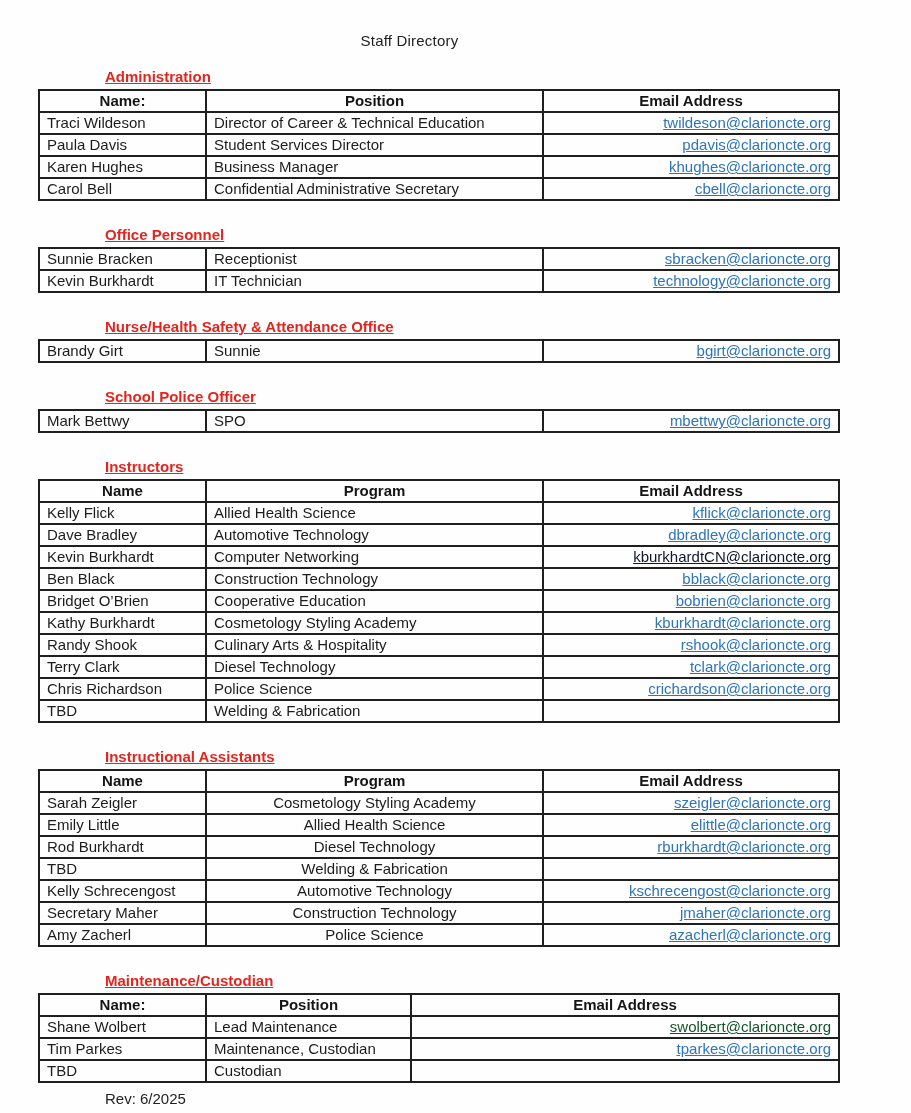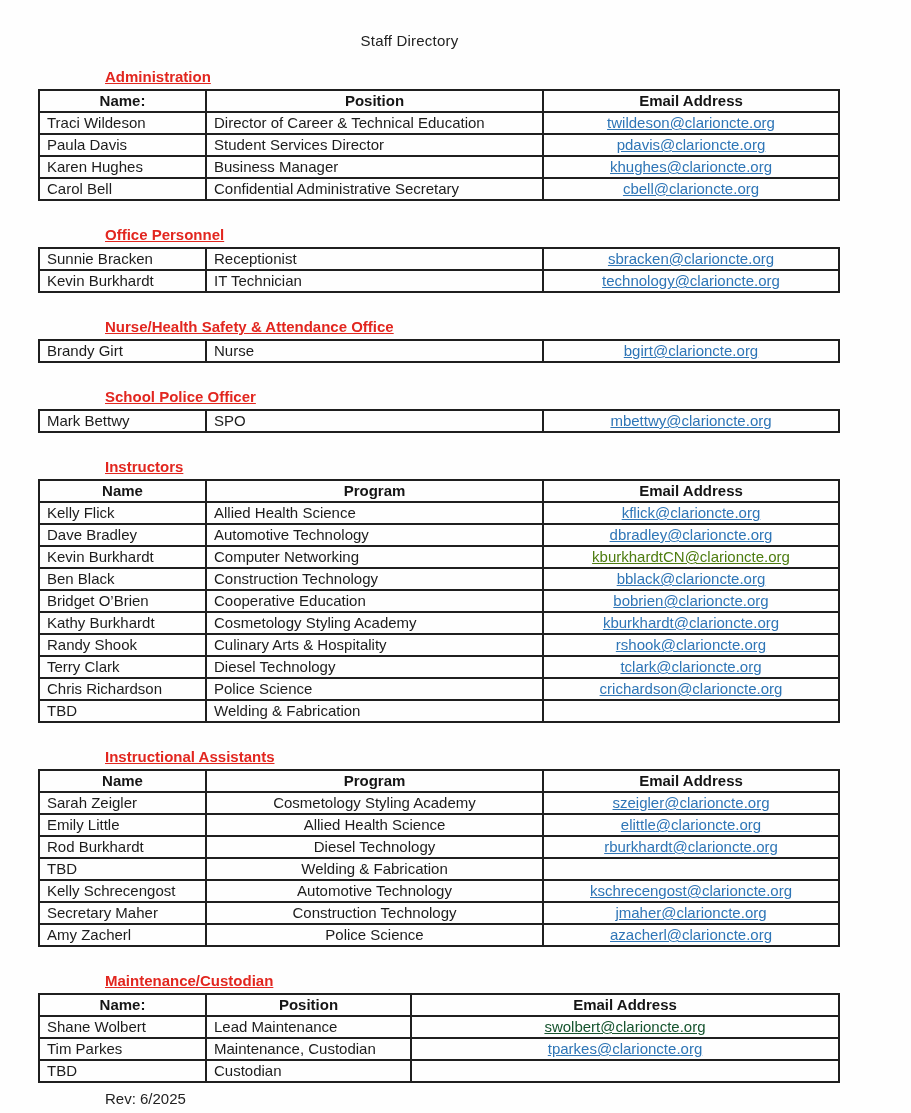--- a/index.html
+++ b/index.html
@@ -42,21 +42,21 @@
     overflow: hidden;
   }
   .dir-table th {
     font-weight: bold;
     text-align: center;
     color: #151515;
   }
   td.cell-name { text-align: left; }
   td.align-left { text-align: left; }
   td.align-center { text-align: center; }
-  td.cell-email { text-align: center; }
+  td.cell-email { text-align: right; }
   a.email-link {
     text-decoration: underline;
     cursor: pointer;
   }
   .doc-footer {
     font-size: 15px;
     margin: 7px 0 0 105px;
     color: #222;
   }
 </style>
@@ -131,21 +131,21 @@
         <div class="section-heading" style="color: rgb(226, 38, 31);">Nurse/Health Safety &amp; Attendance Office</div>
         <table class="dir-table">
           <colgroup>
             <col style="width: 167px;">
             <col style="width: 337px;">
             <col style="width: 296px;">
           </colgroup>
           <tbody>
             <tr>
               <td class="cell-name">Brandy Girt</td>
-              <td class="align-left">Nurse</td>
+              <td class="align-left">Sunnie</td>
               <td class="cell-email"><a class="email-link" style="color: rgb(46, 117, 182);">bgirt@clarioncte.org</a></td>
             </tr>
           </tbody>
         </table>
       </div>
       <div class="section">
         <div class="section-heading" style="color: rgb(226, 38, 31);">School Police Officer</div>
         <table class="dir-table">
           <colgroup>
             <col style="width: 167px;">
@@ -183,21 +183,21 @@
               <td class="cell-email"><a class="email-link" style="color: rgb(46, 117, 182);">kflick@clarioncte.org</a></td>
             </tr>
             <tr>
               <td class="cell-name">Dave Bradley</td>
               <td class="align-left">Automotive Technology</td>
               <td class="cell-email"><a class="email-link" style="color: rgb(46, 117, 182);">dbradley@clarioncte.org</a></td>
             </tr>
             <tr>
               <td class="cell-name">Kevin Burkhardt</td>
               <td class="align-left">Computer Networking</td>
-              <td class="cell-email"><a class="email-link" style="color: #4d7c0f;">kburkhardtCN@clarioncte.org</a></td>
+              <td class="cell-email"><a class="email-link" style="color: #0f172a;">kburkhardtCN@clarioncte.org</a></td>
             </tr>
             <tr>
               <td class="cell-name">Ben Black</td>
               <td class="align-left">Construction Technology</td>
               <td class="cell-email"><a class="email-link" style="color: rgb(46, 117, 182);">bblack@clarioncte.org</a></td>
             </tr>
             <tr>
               <td class="cell-name">Bridget O’Brien</td>
               <td class="align-left">Cooperative Education</td>
               <td class="cell-email"><a class="email-link" style="color: rgb(46, 117, 182);">bobrien@clarioncte.org</a></td>

